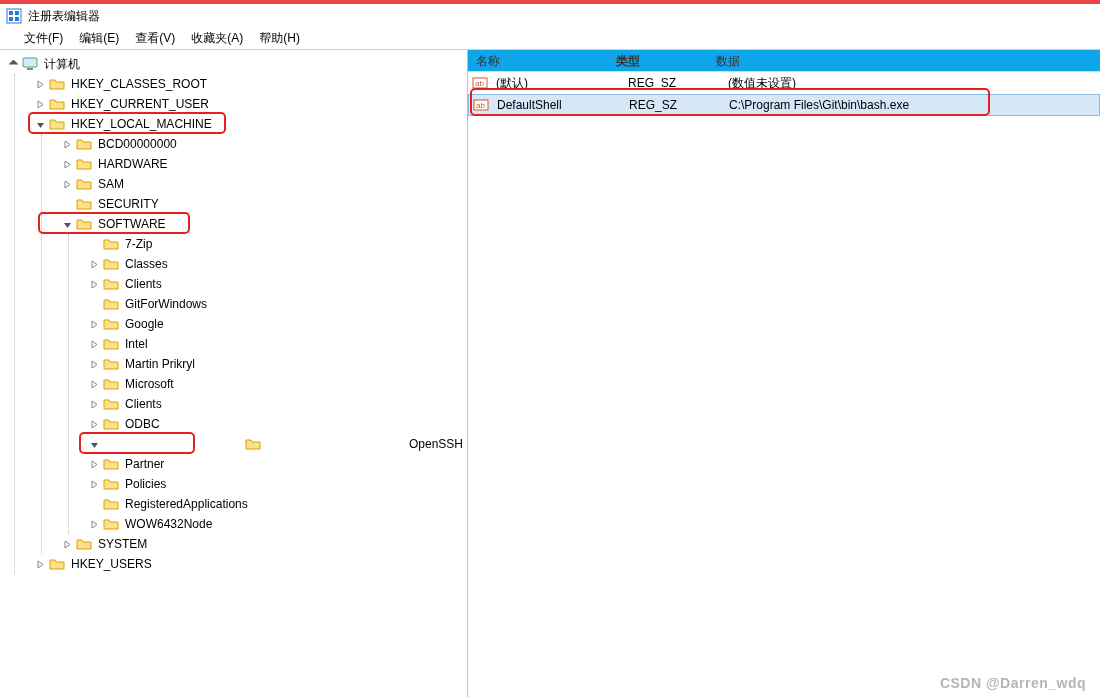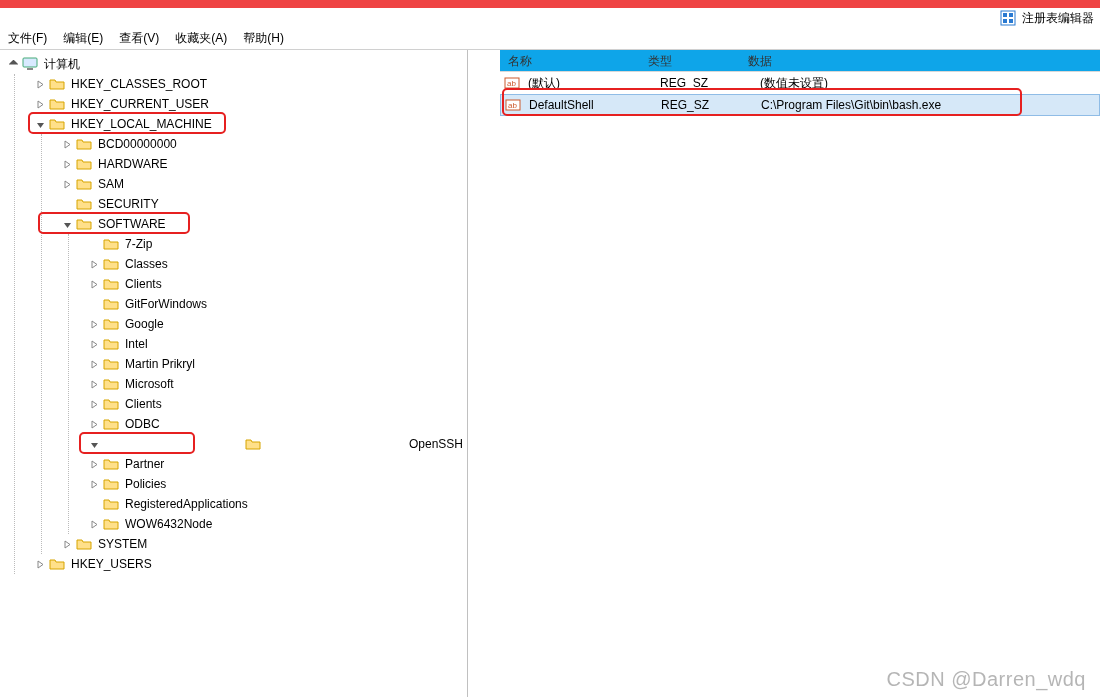--- a/index.html
+++ b/index.html
@@ -10,47 +10,45 @@
     color: #000;
     background: #fff;
     width: 1100px;
     height: 697px;
     overflow: hidden;
     position: relative;
   }
   .titlebar {
     height: 28px;
     background: #fff;
-    border-top: 8px solid #ef4444;
+    border-top: 4px solid #ef4444;
     display: flex;
     align-items: center;
     padding: 0 6px;
-    justify-content: flex-end;
   }
   .app-icon {
     width: 16px; height: 16px; margin-right: 6px;
     display: inline-flex;
   }
   .app-icon svg { width:16px; height:16px; }
   .title-text { font-size: 12px; }
   .menubar {
     height: 22px;
     display: flex;
     align-items: center;
-    padding: 0 0;
+    padding: 0 16px;
     border-bottom: 1px solid #d0d0d0;
   }
   .menu-item {
     padding: 2px 8px;
     cursor: default;
   }
   .content {
     display: flex;
     height: calc(697px - 28px - 22px);
-    gap: 32px;
   }
   .tree-pane {
     width: 468px;
     border-right: 1px solid #c0c0c0;
     overflow: auto;
     padding-top: 2px;
   }
   .list-pane {
     flex: 1;
     overflow: auto;
@@ -96,21 +94,21 @@
     align-items: center;
     background: #0ea5e9;
   }
   .list-col-h {
     padding: 0 8px;
     line-height: 22px;
     color: #333;
     border-right: 0px solid #e4e4e4;
   }
   .col-name { width: 140px; }
-  .col-type { width: 100px; }
+  .col-type { width: 100px; font-weight: bold; }
   .col-data { flex: 1; }
 
   .list-row {
     display: flex;
     align-items: center;
     height: 22px;
     padding-left: 4px;
   }
   .list-row.selected {
     background: #d6e8f8;
@@ -123,23 +121,24 @@
   .cell-type { width: 100px; }
   .cell-data { flex: 1; }
 
   .list-pane-inner { position: relative; }
 
   .watermark {
     position: absolute;
     right: 14px;
     bottom: 6px;
     color: rgba(120,120,120,0.55);
-    font-size: 20px;
+    font-size: 14px;
     letter-spacing: .5px;
     pointer-events: none;
+    font-weight: bold;
   }
 </style>
 </head>
 <body>
 
 <div class="titlebar">
   <span class="app-icon">
     <svg viewBox="0 0 16 16">
         <rect x="1" y="1" width="14" height="14" fill="#fff" stroke="#2a7ad1"></rect>
         <rect x="3" y="3" width="4" height="4" fill="#2a7ad1"></rect>

